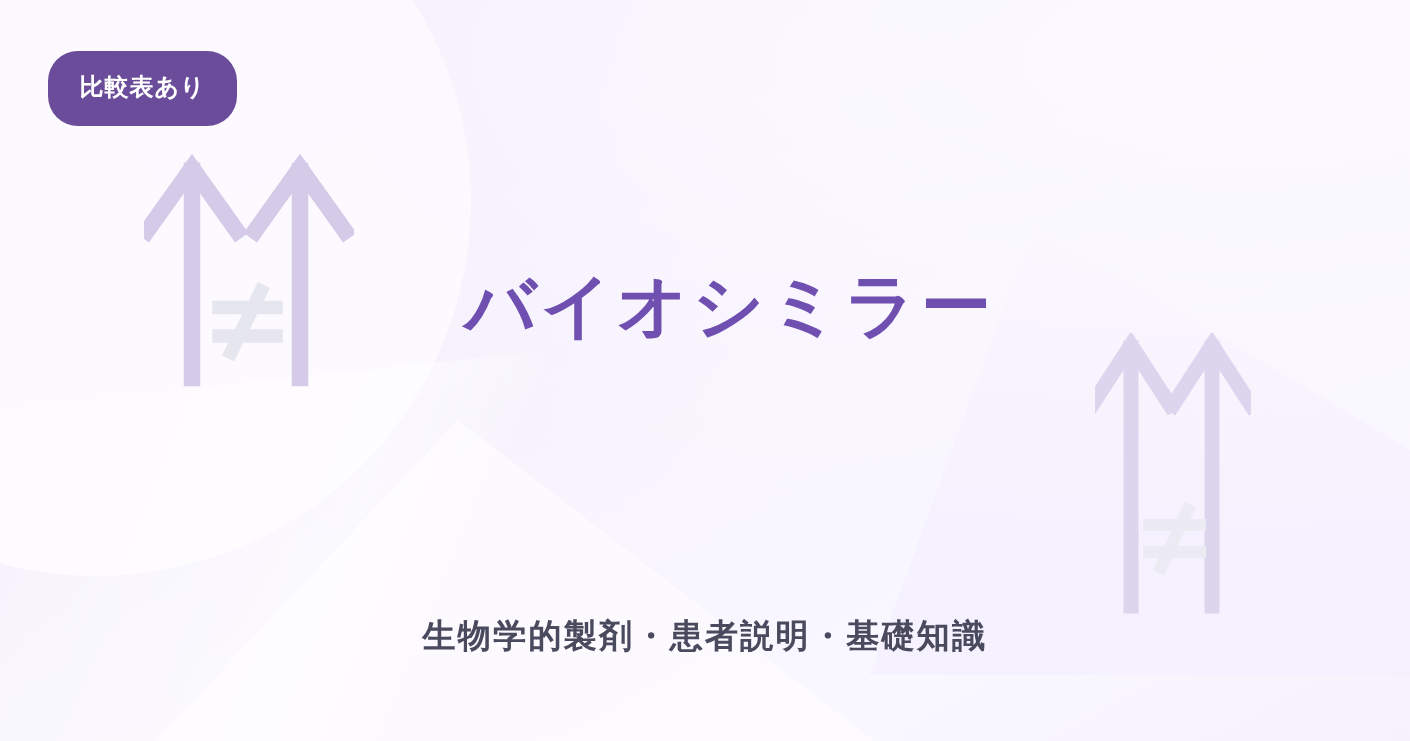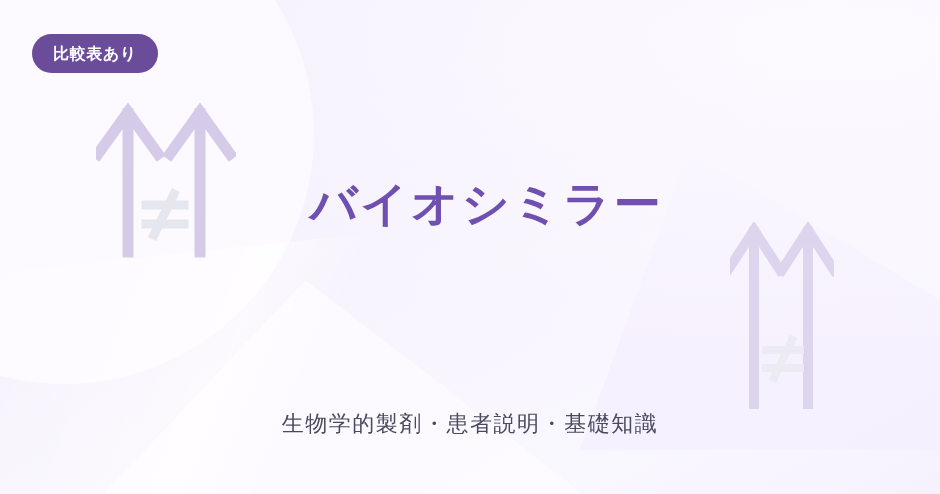--- a/index.html
+++ b/index.html
@@ -89,21 +89,21 @@
     pointer-events: none;
   }
   .motif-left  { left: 96px;  top: 102px; width: 140px; height: 158px; }
   .motif-right { left: 730px; top: 222px; width: 104px; height: 190px; }
 
   
   .badge {
     position: absolute;
     left: 32px;
     top: 34px;
-    height: 39px;
+    height: 50px;
     padding: 0 21px;
     display: flex;
     align-items: center;
     justify-content: center;
     border-radius: 20px;
     background: #6b4c9a;
     color: #ffffff;
     font-size: 16px;
     font-weight: 700;
     letter-spacing: 0.04em;
@@ -133,21 +133,21 @@
 
   
   .subtitle {
     position: absolute;
     left: 0;
     right: 0;
     top: 410px;
     text-align: center;
     color: #4a4a5e;
     font-size: 22px;
-    font-weight: 400;
+    font-weight: 700;
     letter-spacing: 0.07em;
     line-height: 1.3;
     white-space: nowrap;
   }
 </style>
 </head>
 <body>
 
 <div class="canvas">
 

